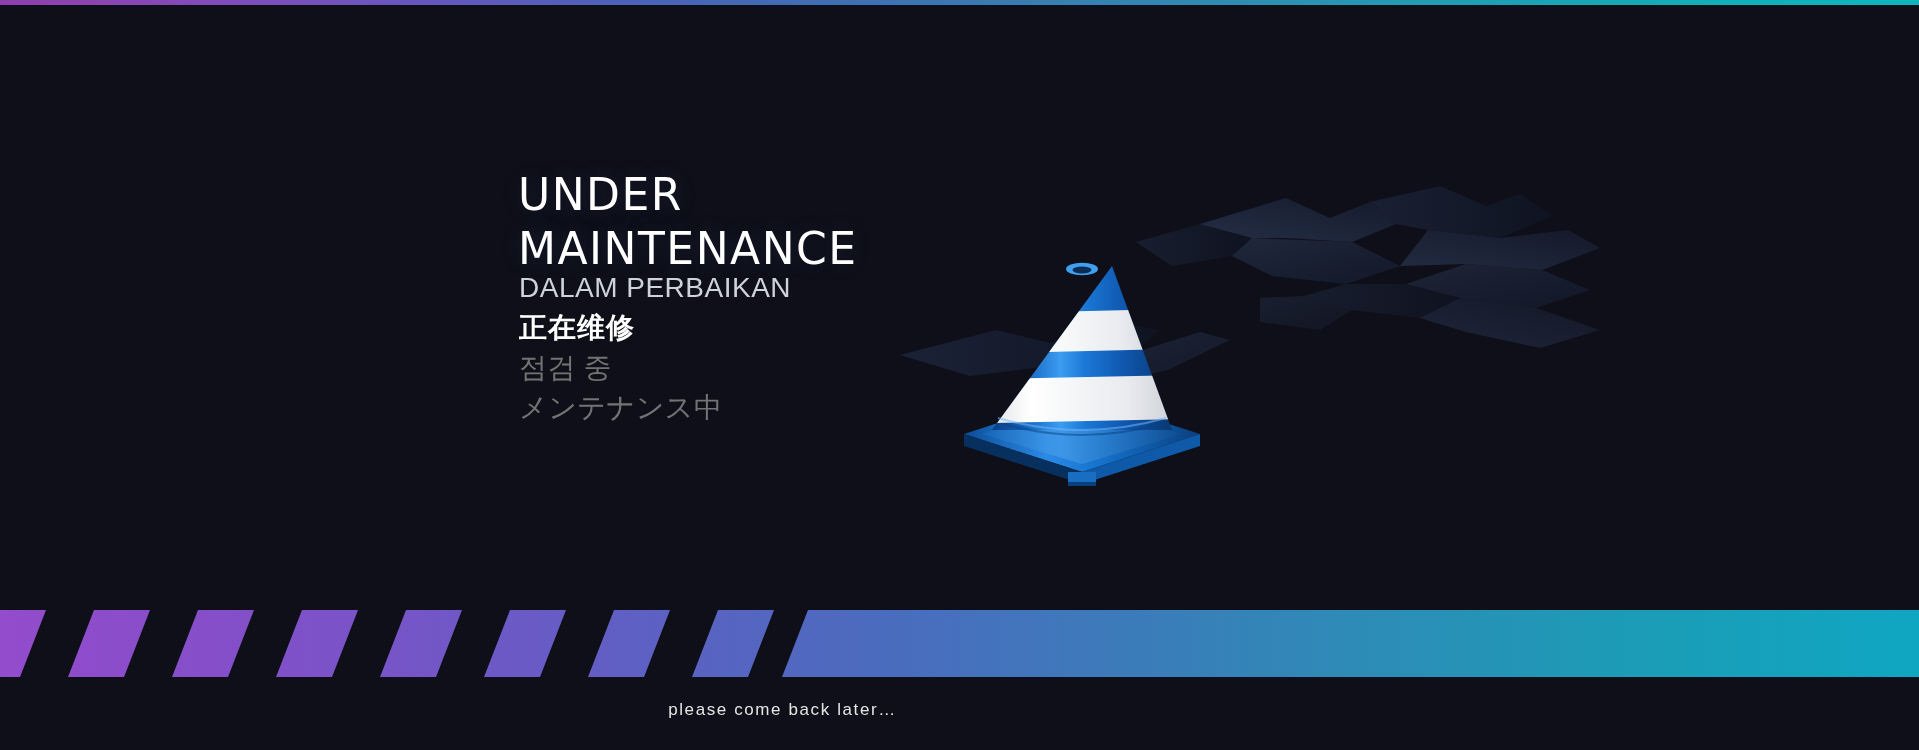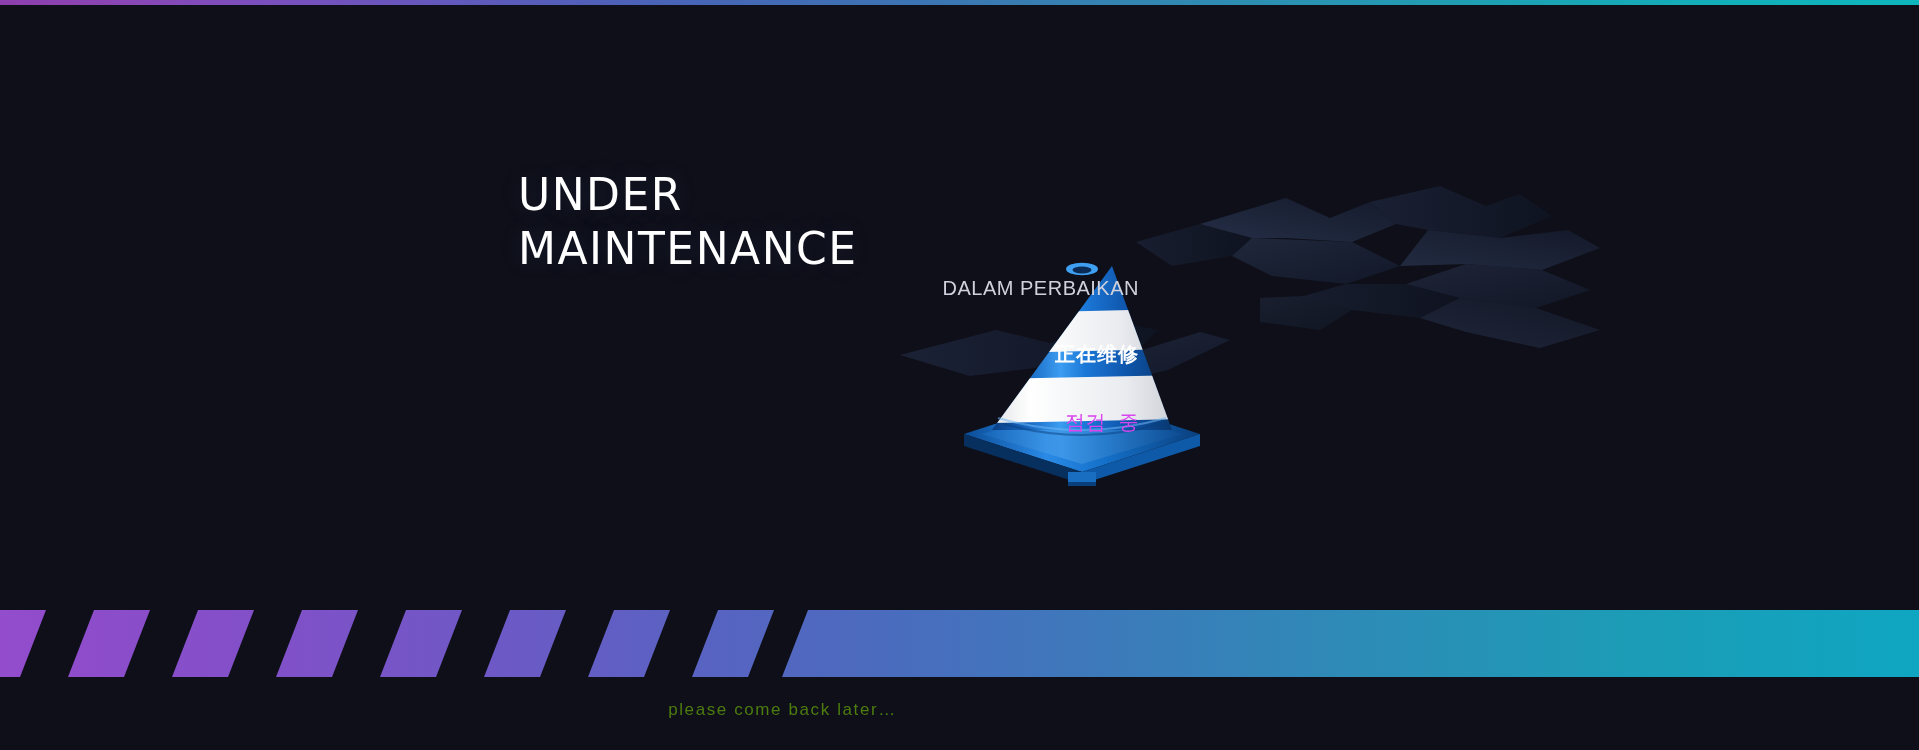--- a/index.html
+++ b/index.html
@@ -32,45 +32,45 @@
     font-family:"DejaVu Sans","Liberation Sans",sans-serif;
     text-transform:uppercase;
     white-space:pre-line;
     text-shadow:0 0 26px rgba(120,150,255,.14);
     margin-top:35px;
   }
 
   
   .langs { position:absolute; left:519px; top:268px; width:620px; }
   .lang-line {
-    font-size:20px; line-height:40px;
-    color:#cfd2dc; font-weight:400; letter-spacing:.5px; white-space:nowrap;text-align:right;
+    font-size:28px; line-height:40px;
+    color:#cfd2dc; font-weight:400; letter-spacing:.5px; white-space:nowrap;
   }
   .lang-line.em { color:#ffffff; font-weight:700; letter-spacing:1px; }
-  .lang-line.dim { color:#d946ef; }
-  .lang-line.cjk { font-family:Liberation Mono, monospace;margin-top:28px; }
+  .lang-line.dim { color:#737373; }
+  .lang-line.cjk { font-family:Liberation Serif, serif; }
 
   
   .band-wrap { position:absolute; left:0; top:610px; width:1919px; height:67px; }
   .band-wrap svg { display:block; }
 
   
   .band-reflect {
     position:absolute; left:0; top:677px; width:1919px; height:62px;
     overflow:hidden; opacity:.5;
     -webkit-mask-image:linear-gradient(180deg,rgba(0,0,0,.85) 0%,rgba(0,0,0,0) 85%);
     mask-image:linear-gradient(180deg,rgba(0,0,0,.85) 0%,rgba(0,0,0,0) 85%);
   }
 
   
   .footer-note {
     position:absolute; left:0; top:700px; width:1565px;
     text-align:center;
     font-size:17px; letter-spacing:1.6px;
-    color:#4d7c0f;
+    color:#e5e5e5;
   }
   
   .footer-inner { display:inline-block; }
 </style>
 </head>
 <body>
 
 <div id="page">
 
   <div class="top-rule"></div>
@@ -204,20 +204,21 @@
     </svg>
   </div>
 
   <div class="headline">UNDER
 MAINTENANCE</div>
 
   <div class="langs">
     <div class="lang-line">DALAM PERBAIKAN</div>
     <div class="lang-line em cjk">正在维修</div>
     <div class="lang-line dim cjk">점검 중</div>
+    <div class="lang-line dim cjk">メンテナンス中</div>
   </div>
 
   <div class="band-wrap">
     <svg id="band-svg" width="1919" height="67" viewBox="0 0 1919 67" xmlns="http://www.w3.org/2000/svg">
       <defs>
         <linearGradient id="bandGrad" x1="0" y1="0" x2="1" y2="0">
           <stop offset="0" stop-color="#9b4fd0"></stop>
           <stop offset="0.10" stop-color="#8f4ccb"></stop>
           <stop offset="0.20" stop-color="#8150c8"></stop>
           <stop offset="0.30" stop-color="#6f58c6"></stop>

